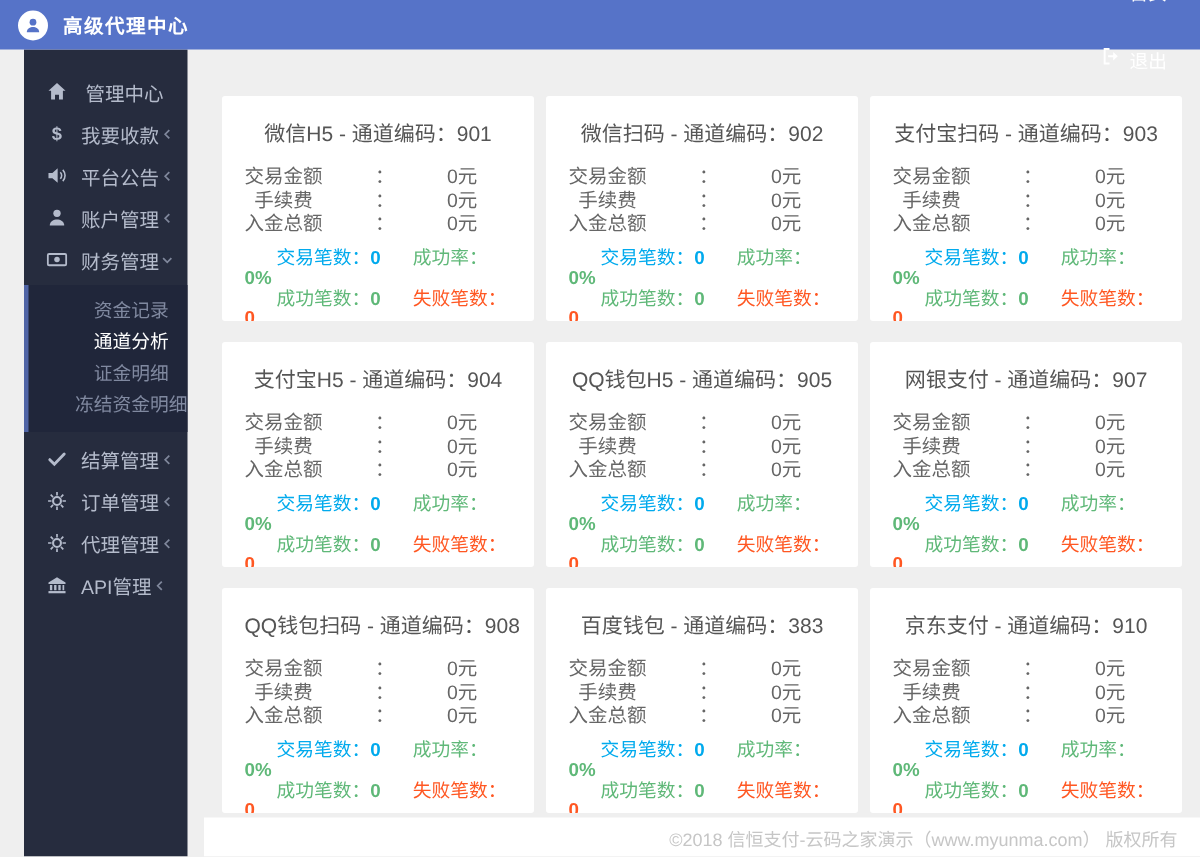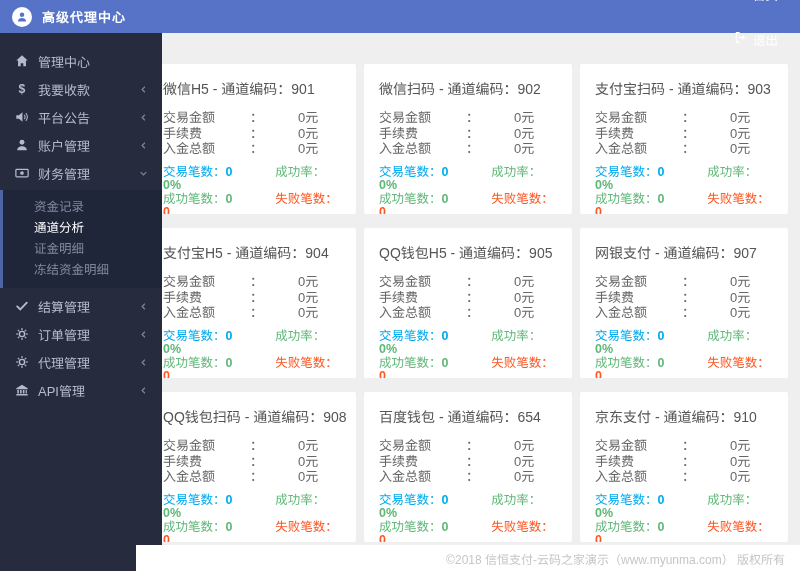--- a/index.html
+++ b/index.html
@@ -7,35 +7,35 @@
     --sidebar-bg:#262c3e;
     --submenu-bg:#20263a;
     --submenu-accent:#4f64a5;
     --blue:#01AAED;
     --green:#5FB878;
     --red:#FF5722;
   }
   *{box-sizing:border-box;margin:0;padding:0;}
   html,body{width:800px;height:571px;overflow:hidden;}
   body{font-family:"Liberation Sans","DejaVu Sans",sans-serif;background:#efefef;}
-  .app{position:relative;width:800px;height:571px;overflow:hidden;}
+  .app{position:relative;width:800px;height:571px;overflow:hidden;text-align:center;}
 
   
   .topbar{position:absolute;top:0;left:0;right:0;height:33px;background:var(--header-bg);
     display:flex;align-items:center;padding-left:12px;z-index:30;}
   .logo-circle{width:20px;height:20px;border-radius:50%;background:#fff;
     display:flex;align-items:center;justify-content:center;margin-right:10px;flex:0 0 auto;}
   .logo-circle svg{width:12px;height:12px;color:var(--header-bg);}
   .app-title{color:#fff;font-size:13px;font-weight:bold;letter-spacing:1px;}
   .top-nav{margin-left:auto;display:flex;align-items:center;gap:26px;padding-right:22px;flex-direction:column;}
   .top-nav .nav-link{display:flex;align-items:center;gap:6px;color:#fff;font-size:12.5px;cursor:pointer;}
   .top-nav svg{width:13px;height:13px;}
 
   
-  .sidebar{position:absolute;top:33px;left:0;bottom:0;width:162px;background:var(--sidebar-bg);
+  .sidebar{position:absolute;top:33px;left:16px;bottom:0;width:109px;background:var(--sidebar-bg);
     padding-top:14px;z-index:20;}
   .menu-item{height:28px;display:flex;align-items:center;padding:0 13px 0 15px;
     color:#b4bbcb;font-size:13px;cursor:pointer;}
   .menu-item .mi-icon{width:14px;height:14px;margin-right:9px;display:inline-flex;flex:0 0 auto;}
   .menu-item .mi-icon svg{width:14px;height:14px;}
   .menu-item .mi-label{flex:1;white-space:nowrap;}
   .menu-item .mi-chevron{width:11px;height:11px;color:#7f879b;display:inline-flex;}
   .menu-item .mi-chevron svg{width:11px;height:11px;}
   .submenu{background:var(--submenu-bg);border-left:3px solid var(--submenu-accent);
     padding:7px 0;margin:3px 0 4px;}
@@ -468,21 +468,21 @@
         <span class="cell-left green"><span>成功笔数</span>：<b>0</b></span>
         <span class="red"><span>失败笔数</span>：</span>
       </div>
       <div class="srow">
         <span class="red"><b>0</b></span>
       </div>
     </div>
   </div>
 
   <div class="card">
-    <div class="card-title">百度钱包 - 通道编码：654</div>
+    <div class="card-title">百度钱包 - 通道编码：383</div>
     <div class="crow">
       <span class="lbl">交易金额</span>
             <span>：</span>
             <span>0元</span>
     </div>
     <div class="crow">
       <span class="lbl">手续费</span>
             <span>：</span>
             <span>0元</span>
     </div>

